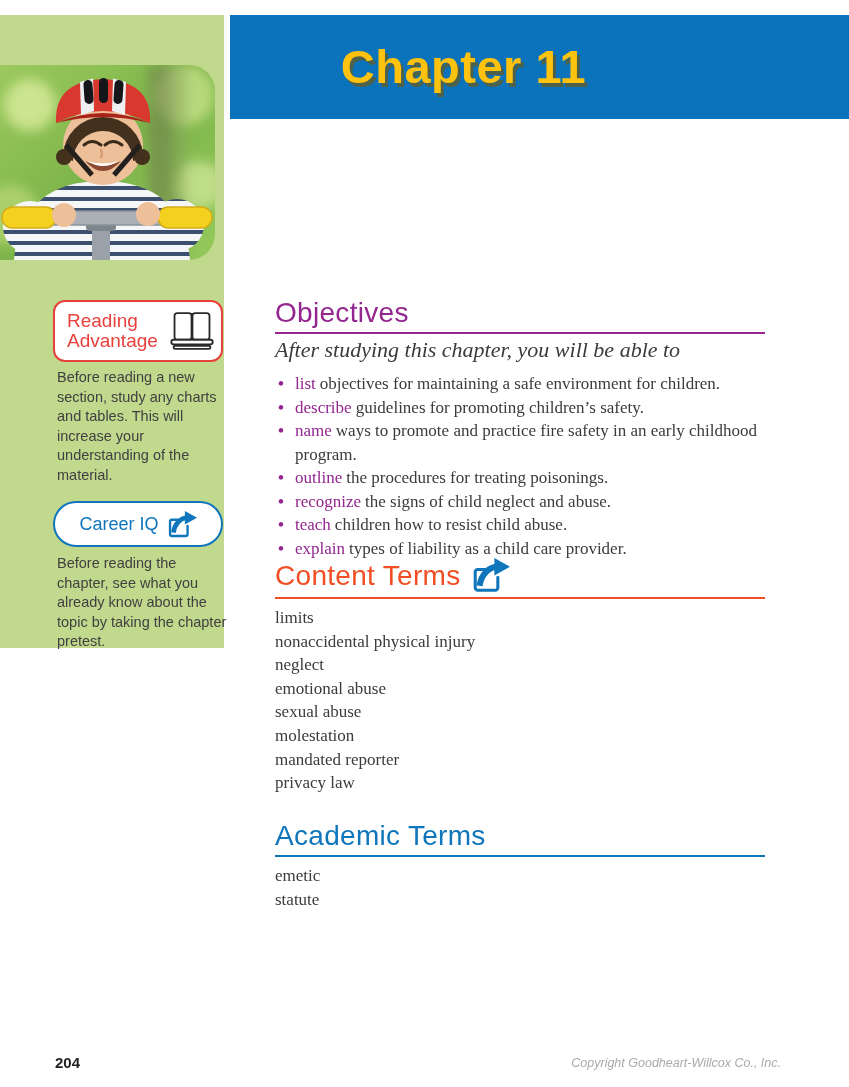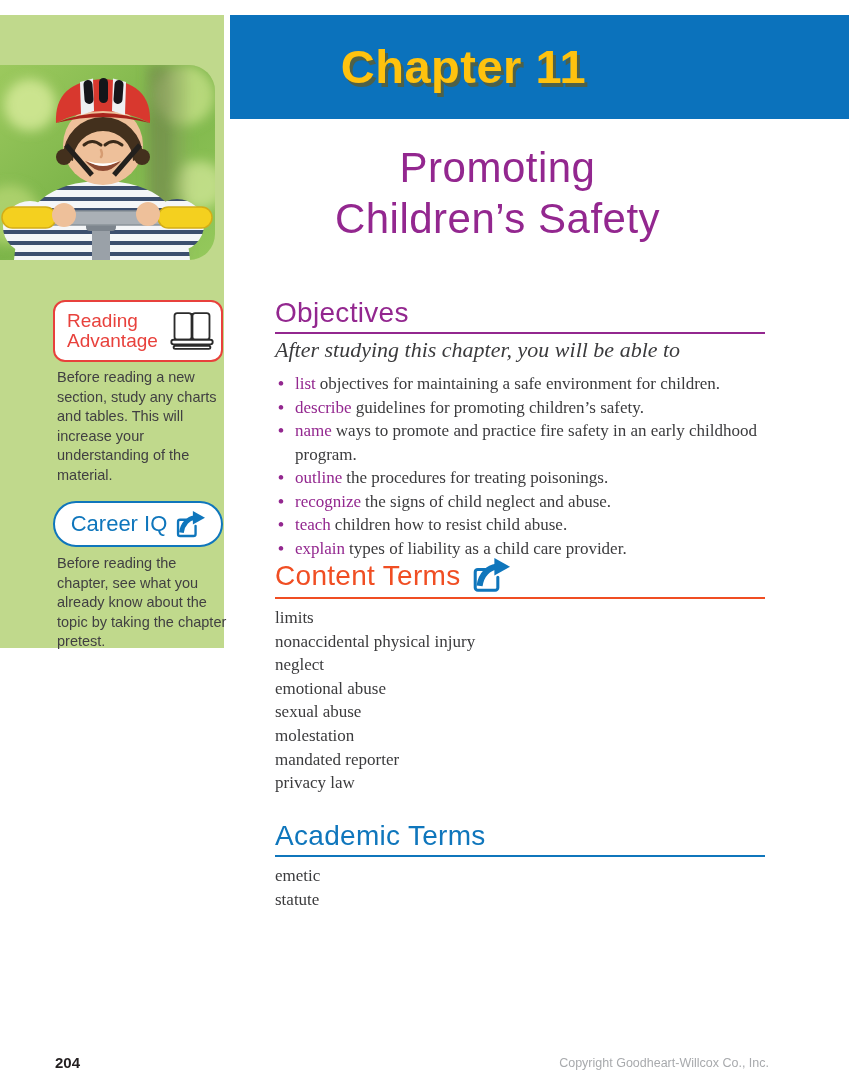--- a/index.html
+++ b/index.html
@@ -33,21 +33,21 @@
           border-radius:0 26px 26px 0;overflow:hidden;}
   .photo svg{display:block;}
 
   .badge{position:absolute;left:53px;width:170px;background:#fff;box-sizing:border-box;
           display:flex;align-items:center;}
   .ra-badge{top:285px;height:62px;border:2.5px solid var(--badge-red,#e8413c);
           border-radius:12px;padding:0 6px 0 12px;}
   .ra-label{flex:1;color:var(--badge-red,#e8413c);font-size:19px;line-height:20.5px;}
   .ciq-badge{top:486px;height:46px;border:2.5px solid var(--heading-blue,#0f76bc);
           border-radius:23px;justify-content:center;gap:7px;padding:0 4px;}
-  .ciq-label{color:var(--heading-blue,#0f76bc);font-size:22px;}
+  .ciq-label{color:var(--heading-blue,#0f76bc);font-size:18px;}
   .side-par{position:absolute;left:57px;width:172px;margin:0;
           font-size:14.5px;line-height:19.5px;color:var(--sidebar-text,#414042);}
   .par1{top:353px;}
   .par2{top:539px;}
 
   
   .main-title{position:absolute;left:230px;top:127px;width:535px;margin:0;
           text-align:center;font-weight:400;color:var(--title-purple,#93278f);
           font-size:42px;line-height:51px;letter-spacing:.5px;}
 
@@ -74,21 +74,21 @@
   ul.objectives li::before{content:"\2022";position:absolute;left:3px;top:0;
           color:var(--title-purple,#93278f);font-weight:bold;}
   ul.objectives .kw{font-weight:normal;color:var(--title-purple,#93278f);margin-right:4px;}
 
   .terms{margin-top:7px;}
   .terms div{font-family:"Liberation Serif",serif;font-size:17px;line-height:23.6px;
           color:var(--body-text,#3b3b3d);}
 
   
   .page-num{position:absolute;left:55px;top:1039px;font-size:15px;font-weight:bold;color:#231f20;}
-  .copyright{position:absolute;right:80px;top:1041px;font-size:12.5px;color:var(--copyright-gray,#a8aaad);}
+  .copyright{position:absolute;right:68px;top:1041px;font-size:12.5px;color:var(--copyright-gray,#a8aaad);font-style:italic;}
 
   .icon{display:inline-block;line-height:0;}
 </style>
 </head>
 <body>
 
 <div class="page">
 
   <div class="sidebar-bg"></div>
 
@@ -174,24 +174,20 @@
     <span class="icon">
       <svg width="31" height="27" viewBox="0 0 46 40">
         <path d="M32 22 V34 a3 3 0 0 1 -3 3 H9 a3 3 0 0 1 -3 -3 V16 a3 3 0 0 1 3 -3 h9" fill="none" stroke="#0f76bc" stroke-width="3.5" stroke-linecap="round"></path>
         <path d="M11 32 C13 18 22 11 30 10" fill="none" stroke="#0f76bc" stroke-width="7"></path>
         <polygon points="28,0 46,10 28,20" fill="#0f76bc"></polygon>
       </svg>
     </span>
   </div>
   <p class="side-par par2">Before reading the chapter, see what you already know about the topic by taking the chapter pretest.</p>
 
-  <h2 class="main-title">
-    <span>Promoting</span><br>
-    <span>Children’s Safety</span>
-  </h2>
 
   <section class="section sec-objectives">
     <div class="section-head rule-purple">
       <h2 class="h-purple">Objectives</h2>
     </div>
     <p class="intro">After studying this chapter, you will be able to</p>
     <ul class="objectives">
       <li><span class="kw">list</span><span>objectives for maintaining a safe environment for children.</span></li>
       <li><span class="kw">describe</span><span>guidelines for promoting children’s safety.</span></li>
       <li><span class="kw">name</span><span>ways to promote and practice fire safety in an early childhood program.</span></li>

